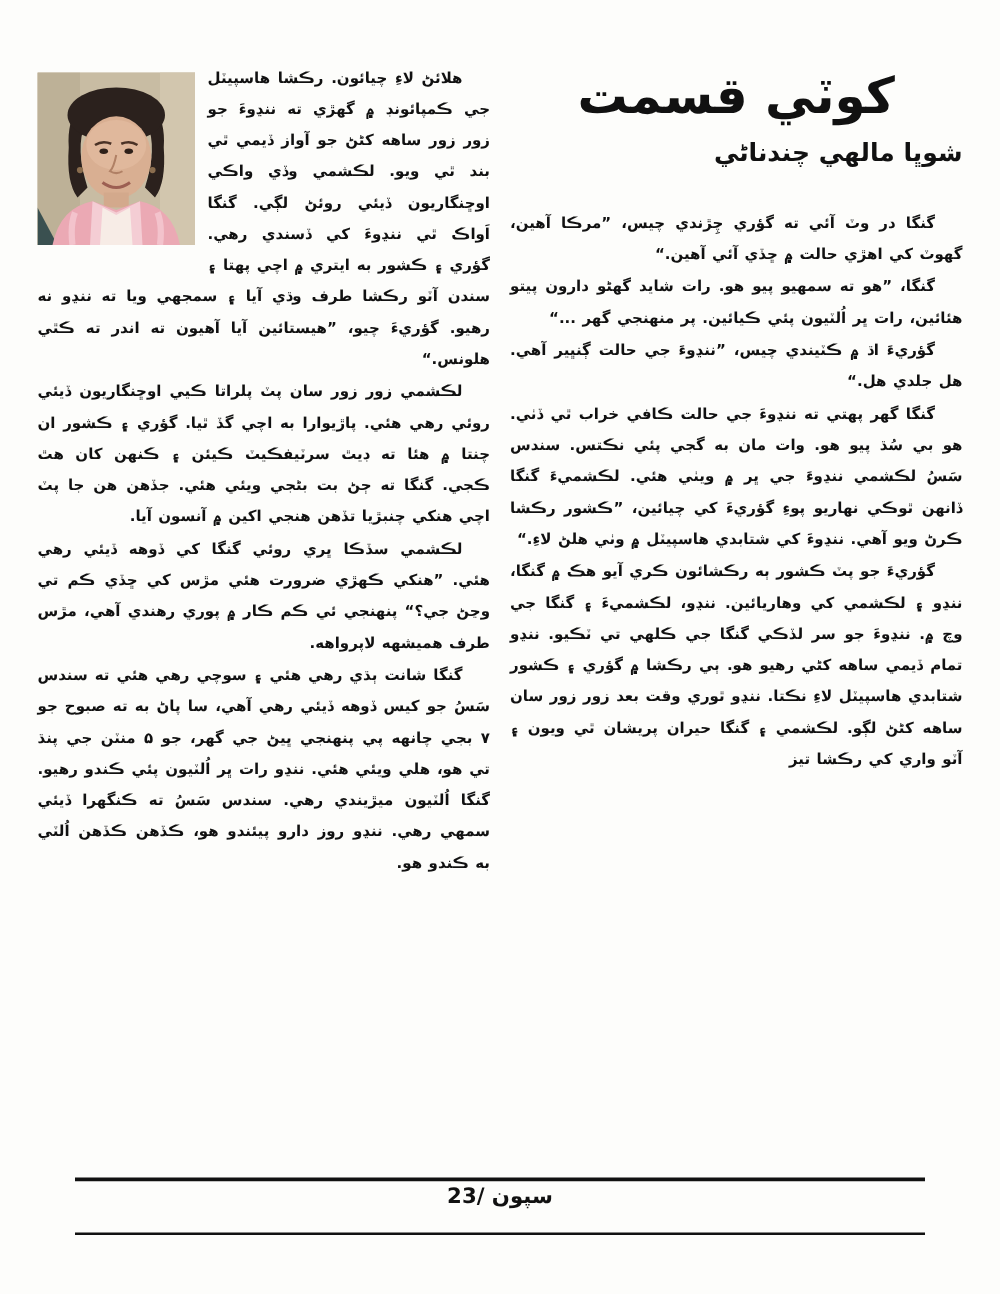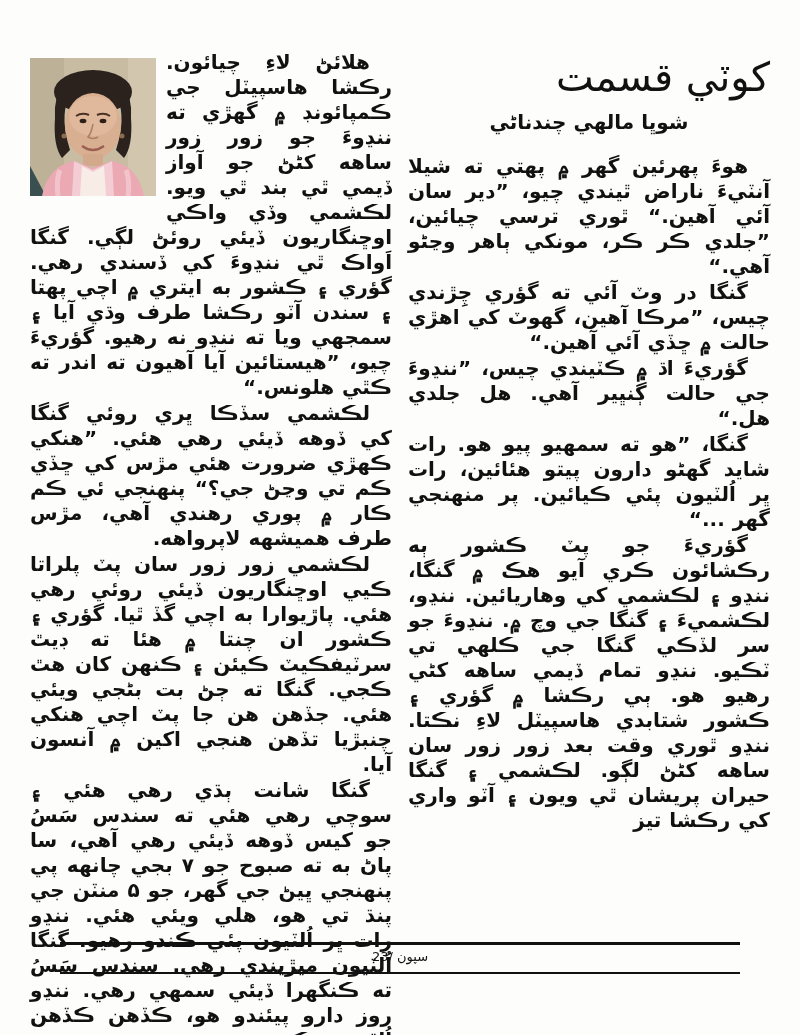--- a/index.html
+++ b/index.html
@@ -19,35 +19,35 @@
     display:flex;
     flex-direction:row; 
     gap:16px;
   }
   .col{width:362px;}
   .col-right{width:362px;}
   .col-left{width:362px;}
   
   .story-title{
     margin:4px 0 10px 0;
+    text-align:center;
     font-size:40px;
-    font-weight:normal;
+    font-weight:bold;
     letter-spacing:1px;
     line-height:1.15;
   }
   .story-author{
-    margin:0 0 20px 0;
-    text-align:center;
+    margin:0 0 32px 0;
     font-size:20px;
     font-weight:bold;
   }
   
   .para{
     margin:0 0 1px 0;
-    font-size:20px;
+    font-size:12px;
     font-weight:bold;
     line-height:25px;
     text-align:justify;
     text-indent:22px;
     word-spacing:1px;
   }
   
   .photo-wrap{
     float:left;           
     width:126px;height:138px;
@@ -60,41 +60,41 @@
   
   .footer{
     position:absolute;
     left:60px;right:60px;top:942px;
     text-align:center;
   }
   .rule{height:3px;background:#111;border:0;margin:0;}
   .rule.thin{height:2px;}
   .footer-text{
     display:inline-block;
-    padding:1px 14px 4px 14px;
-    font-size:13px;
-    font-weight:normal;
+    padding:1px 14px 18px 14px;
+    font-size:17px;
+    font-weight:bold;
     line-height:22px;
   }
 </style>
 </head>
 <body>
 
 <div class="page">
 
   <div class="content">
 
     <div class="col col-right">
       <h1 class="story-title">کوٽي قسمت</h1>
       <h2 class="story-author">شوڀا مالهي چندناڻي</h2>
       <div>
-          <p class="para">هوءَ پهرئين گهر ۾ پهتي ته شيلا آنٽيءَ ناراض ٿيندي چيو، ”دير سان آئي آهين.“ ٿوري ترسي چيائين، ”جلدي ڪر ڪر، مونکي ٻاهر وڃڻو آهي.“</p>
           <p class="para">گنگا در وٽ آئي ته گؤري چِڙندي چيس، ”مرڪا آهين، گهوٽ کي اهڙي حالت ۾ ڇڏي آئي آهين.“</p>
+          <p class="para">گنگا، ”هو ته سمهيو پيو هو. رات شايد گهڻو دارون پيتو هئائين، رات ڀر اُلٽيون پئي ڪيائين. پر منهنجي گهر ...“</p>
           <p class="para">گؤريءَ اڌ ۾ ڪٽيندي چيس، ”ننڍوءَ جي حالت ڳنڀير آهي. هل جلدي هل.“</p>
-          <p class="para">گنگا، ”هو ته سمهيو پيو هو. رات شايد گهڻو دارون پيتو هئائين، رات ڀر اُلٽيون پئي ڪيائين. پر منهنجي گهر ...“</p>
+          <p class="para">گنگا گهر پهتي ته ننڍوءَ جي حالت ڪافي خراب ٿي ڏٺي. هو بي سُڌ پيو هو. وات مان به گجي پئي نڪتس. سندس سَسُ لڪشمي ننڍوءَ جي ڀر ۾ ويٺي هئي. لڪشميءَ گنگا ڏانهن ٿوڪي نهاريو پوءِ گؤريءَ کي چيائين، ”ڪشور رڪشا ڪرڻ ويو آهي. ننڍوءَ کي شتابدي هاسپيٽل ۾ وٺي هلڻ لاءِ.“</p>
           <p class="para">گؤريءَ جو پٽ ڪشور ٻه رڪشائون ڪري آيو هڪ ۾ گنگا، ننڍو ۽ لڪشمي کي وهاريائين. ننڍو، لڪشميءَ ۽ گنگا جي وچ ۾. ننڍوءَ جو سر لڏڪي گنگا جي ڪلهي تي ٽڪيو. ننڍو تمام ڏيمي ساهه کڻي رهيو هو. ٻي رڪشا ۾ گؤري ۽ ڪشور شتابدي هاسپيٽل لاءِ نڪتا. ننڍو ٿوري وقت بعد زور زور سان ساهه کڻڻ لڳو. لڪشمي ۽ گنگا حيران پريشان ٿي ويون ۽ آٽو واري کي رڪشا تيز</p>
         </div>
     </div>
 
     <div class="col col-left">
       <div class="photo-wrap" title="author-portrait-photo">
         <svg width="126" height="138" viewBox="0 0 126 138" xmlns="http://www.w3.org/2000/svg">
 
           <rect x="0" y="0" width="126" height="138" fill="#c8bca3"></rect>
           <rect x="0" y="0" width="34" height="138" fill="#bdb197"></rect>
@@ -123,22 +123,22 @@
 
           <path d="M12,138 Q18,108 44,103 L63,110 L82,103 Q108,108 114,138 Z" fill="#eba9b4"></path>
           <path d="M44,103 L63,112 L82,103 L84,138 L42,138 Z" fill="#f4cdd4"></path>
           <path d="M52,108 L63,114 L74,108 L76,138 L50,138 Z" fill="#f7ece6"></path>
           <path d="M30,112 Q26,122 28,138" stroke="#f3c3cc" stroke-width="5" fill="none"></path>
           <path d="M96,112 Q100,122 98,138" stroke="#f3c3cc" stroke-width="5" fill="none"></path>
         </svg>
       </div>
       <div>
           <p class="para">هلائڻ لاءِ چيائون. رڪشا هاسپيٽل جي ڪمپائونڊ ۾ گهڙي ته ننڍوءَ جو زور زور ساهه کڻڻ جو آواز ڏيمي ٿي بند ٿي ويو. لڪشمي وڏي واڪي اوڇنگاريون ڏيئي روئڻ لڳي. گنگا اَواڪ ٿي ننڍوءَ کي ڏسندي رهي. گؤري ۽ ڪشور به ايتري ۾ اچي پهتا ۽ سندن آٽو رڪشا طرف وڌي آيا ۽ سمجهي ويا ته ننڍو نه رهيو. گؤريءَ چيو، ”هيستائين آيا آهيون ته اندر ته ڪٿي هلونس.“</p>
+          <p class="para">لڪشمي زور زور سان پٽ پلراتا ڪيي اوڇنگاريون ڏيئي روئي رهي هئي. پاڙيوارا به اچي گڏ ٿيا. گؤري ۽ ڪشور ان چنتا ۾ هئا ته ڊيٿ سرٽيفڪيٽ ڪيئن ۽ ڪنهن کان هٿ ڪجي. گنگا ته ڄڻ بت بڻجي ويئي هئي. جڏهن هن جا پٽ اچي هنکي چنبڙيا تڏهن هنجي اکين ۾ آنسون آيا.</p>
           <p class="para">لڪشمي سڏڪا ڀري روئي گنگا کي ڏوهه ڏيئي رهي هئي. ”هنکي ڪهڙي ضرورت هئي مڙس کي ڇڏي ڪم تي وڃڻ جي؟“ پنهنجي ئي ڪم ڪار ۾ پوري رهندي آهي، مڙس طرف هميشهه لاپرواهه.</p>
-          <p class="para">لڪشمي زور زور سان پٽ پلراتا ڪيي اوڇنگاريون ڏيئي روئي رهي هئي. پاڙيوارا به اچي گڏ ٿيا. گؤري ۽ ڪشور ان چنتا ۾ هئا ته ڊيٿ سرٽيفڪيٽ ڪيئن ۽ ڪنهن کان هٿ ڪجي. گنگا ته ڄڻ بت بڻجي ويئي هئي. جڏهن هن جا پٽ اچي هنکي چنبڙيا تڏهن هنجي اکين ۾ آنسون آيا.</p>
           <p class="para">گنگا شانت ٻڌي رهي هئي ۽ سوچي رهي هئي ته سندس سَسُ جو کيس ڏوهه ڏيئي رهي آهي، سا پاڻ به ته صبوح جو ۷ بجي چانهه پي پنهنجي ڀيڻ جي گهر، جو ۵ منٽن جي پنڌ تي هو، هلي ويئي هئي. ننڍو رات ڀر اُلٽيون پئي ڪندو رهيو. گنگا اُلٽيون ميڙيندي رهي. سندس سَسُ ته ڪنگهرا ڏيئي سمهي رهي. ننڍو روز دارو پيئندو هو، ڪڏهن ڪڏهن اُلٽي به ڪندو هو.</p>
         </div>
     </div>
 
   </div>
 
   <div class="footer">
     <hr class="rule">
     <span class="footer-text"><span>سپون</span> <span>/23</span></span>
     <hr class="rule thin">

